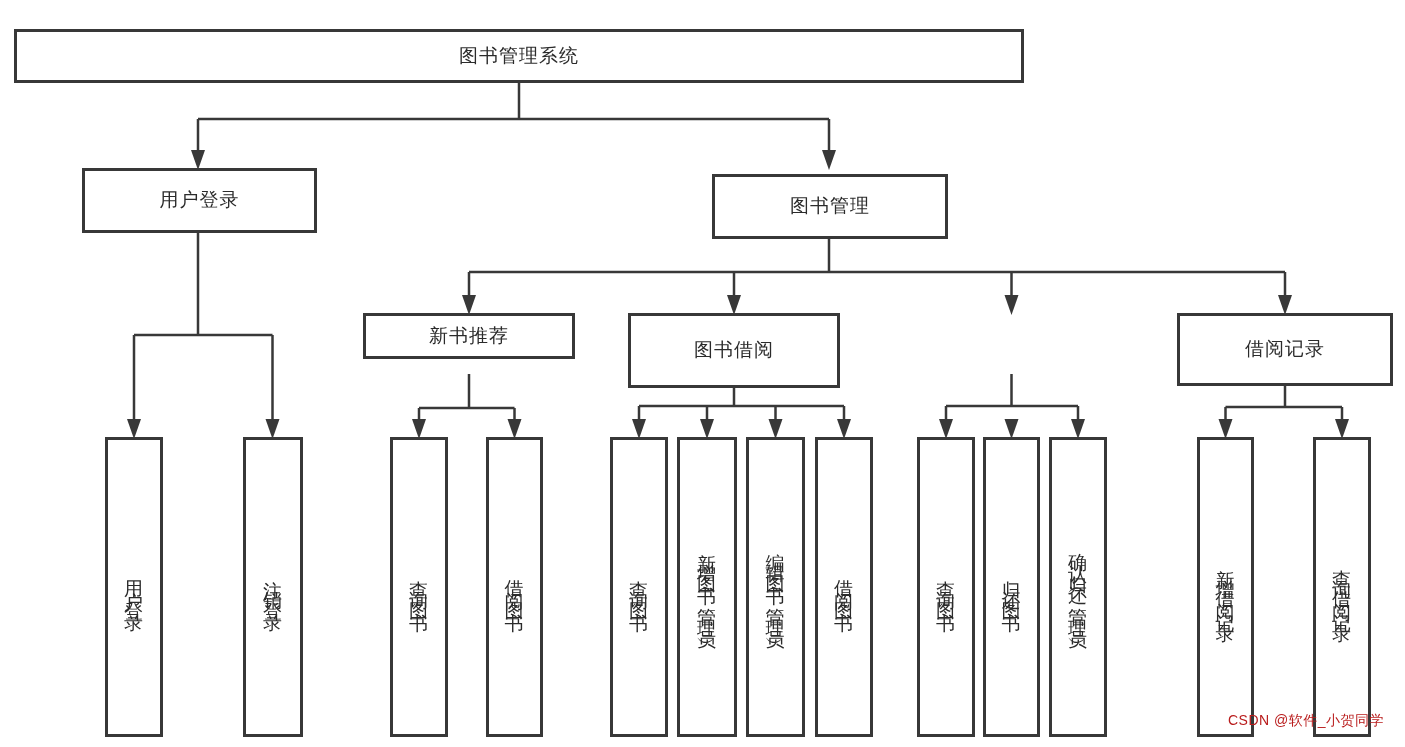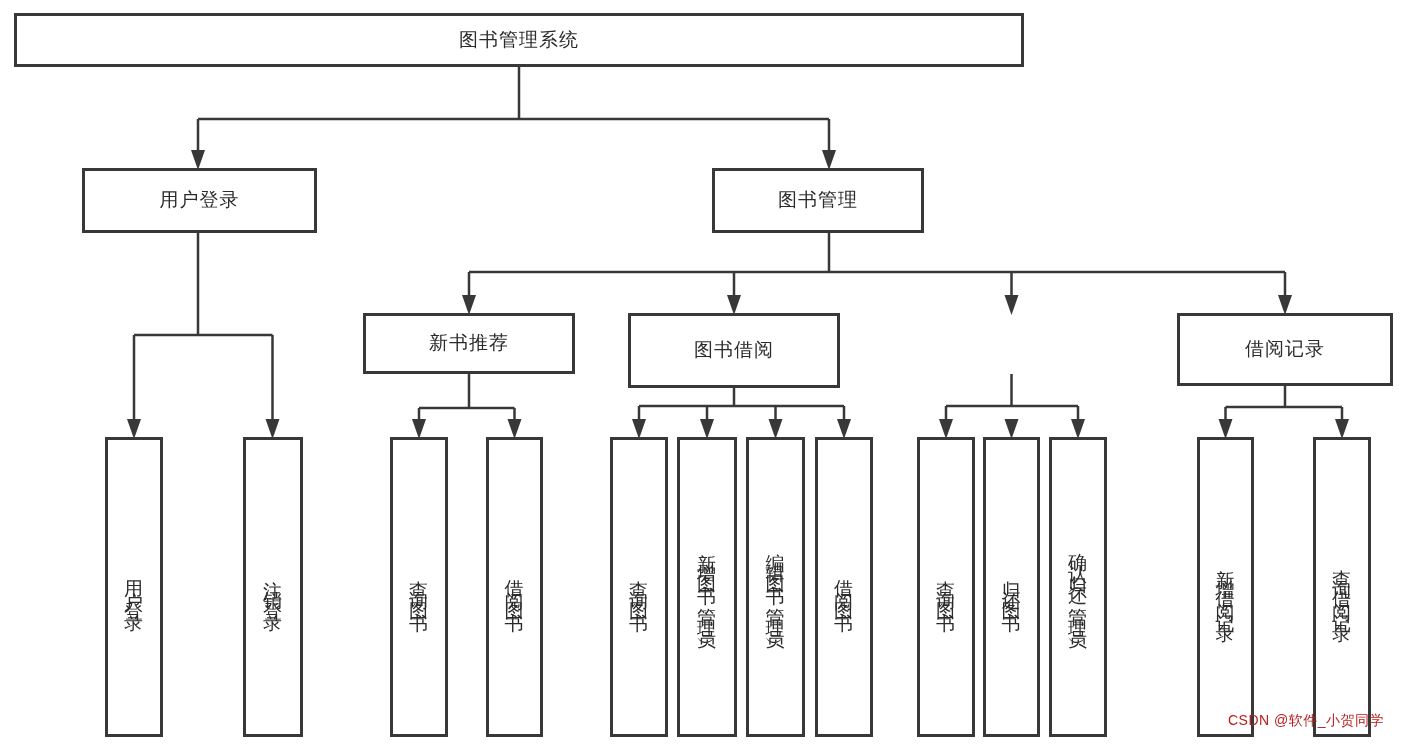--- a/index.html
+++ b/index.html
@@ -105,32 +105,32 @@
       <polygon points="768.5,419 782.5,419 775.5,439"></polygon>
       <polygon points="837,419 851,419 844,439"></polygon>
       <polygon points="939,419 953,419 946,439"></polygon>
       <polygon points="1004.5,419 1018.5,419 1011.5,439"></polygon>
       <polygon points="1071,419 1085,419 1078,439"></polygon>
       <polygon points="1218.5,419 1232.5,419 1225.5,439"></polygon>
       <polygon points="1335,419 1349,419 1342,439"></polygon>
     </g>
   </svg>
 
-  <div class="box hbox" style="left:14px;top:13px;width:1010px;height:54px">
+  <div class="box hbox" style="left:14px;top:29px;width:1010px;height:54px">
     <span>图书管理系统</span>
   </div>
 
   <div class="box hbox" style="left:82px;top:168px;width:235px;height:65px">
     <span>用户登录</span>
   </div>
-  <div class="box hbox" style="left:712px;top:168px;width:212px;height:65px">
+  <div class="box hbox" style="left:712px;top:174px;width:236px;height:65px">
     <span>图书管理</span>
   </div>
 
-  <div class="box hbox" style="left:363px;top:313px;width:212px;height:61px">
+  <div class="box hbox" style="left:363px;top:313px;width:212px;height:46px">
     <span>新书推荐</span>
   </div>
   <div class="box hbox" style="left:628px;top:313px;width:212px;height:75px">
     <span>图书借阅</span>
   </div>
   <div class="box hbox" style="left:1177px;top:313px;width:216px;height:73px">
     <span>借阅记录</span>
   </div>
 
   <div class="box vbox" style="left:105px;top:437px;width:58px;height:300px">

